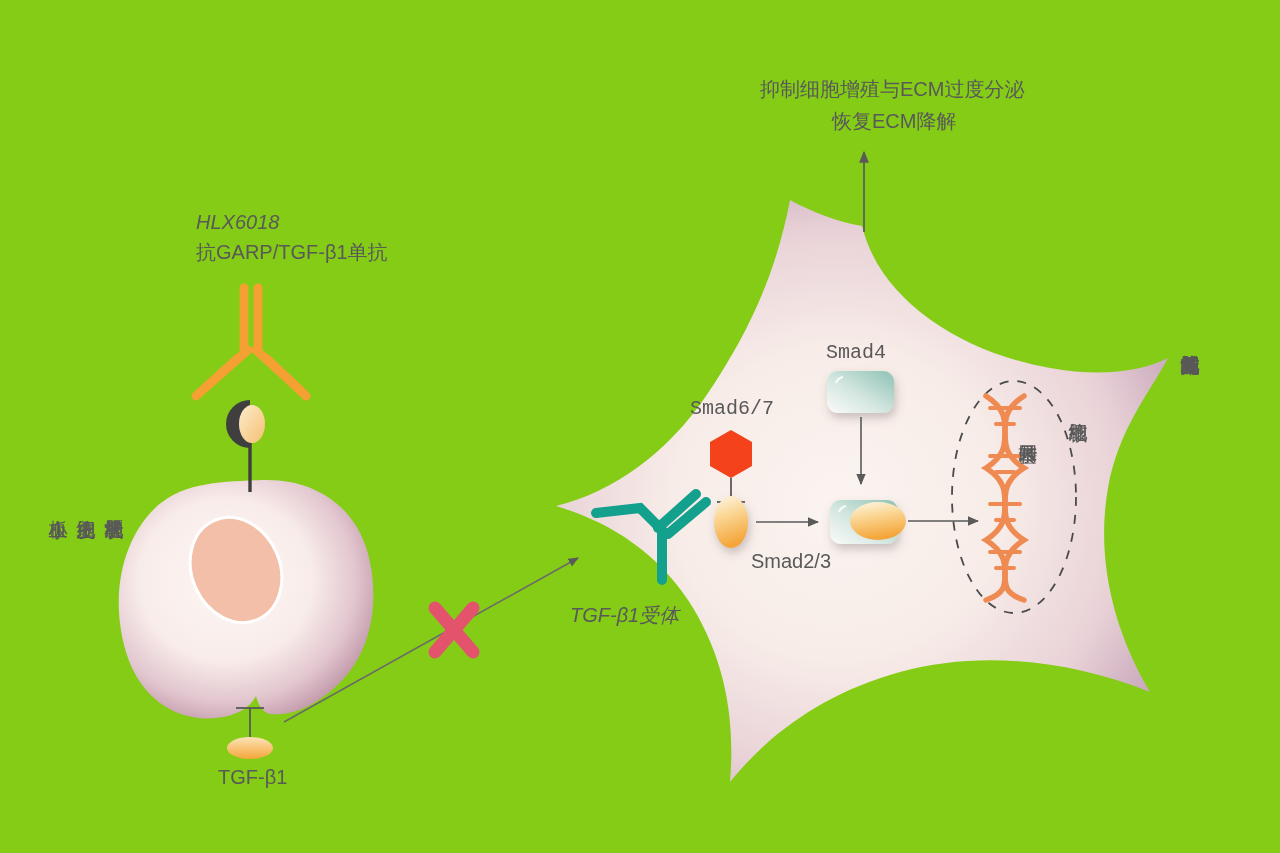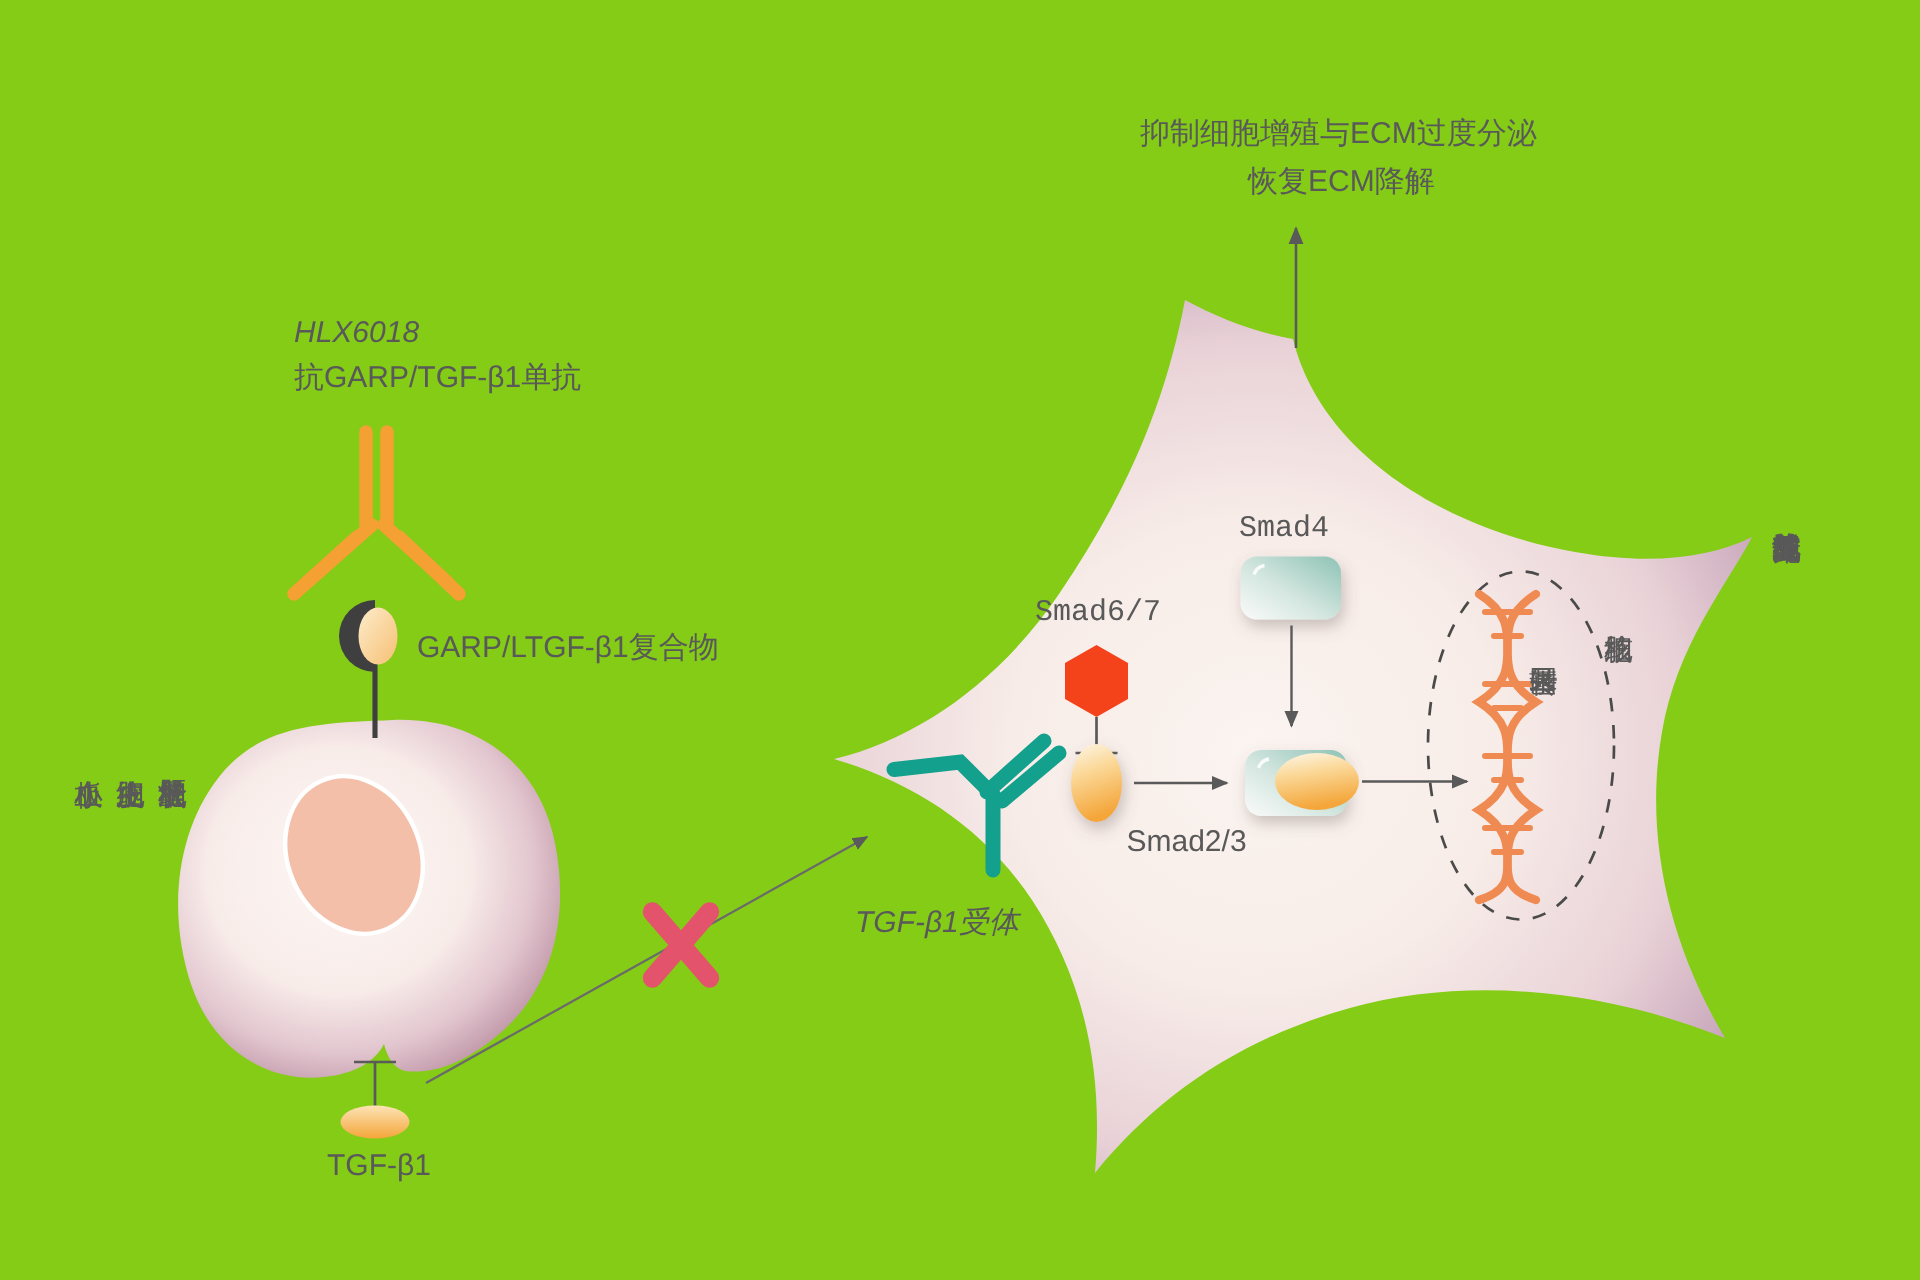--- a/index.html
+++ b/index.html
@@ -158,21 +158,20 @@
       </g>
     </g>
   </svg>
 
   <div class="lbl" style="left:760px;top:74px;">抑制细胞增殖与ECM过度分泌</div>
   <div class="lbl" style="left:804px;top:106px;margin-left:28px;">恢复ECM降解</div>
 
   <div class="lbl" style="left:196px;top:207px;font-style:italic;">HLX6018</div>
   <div class="lbl" style="left:196px;top:237px;text-align:right;">抗GARP/TGF-β1单抗</div>
 
-  <div class="lbl" style="left:278px;top:417px;">GARP/LTGF-β1复合物</div>
 
   <div class="lbl vert" style="left:104px;top:505px;font-size:19px;">肝星状细胞</div>
   <div class="lbl vert" style="left:76px;top:505px;font-size:19px;">上皮细胞</div>
   <div class="lbl vert" style="left:48px;top:505px;font-size:19px;">血小板</div>
 
   <div class="lbl" style="left:218px;top:762px;text-align:right;">TGF-β1</div>
 
   <div class="lbl" style="left:570px;top:600px;font-style:italic;">TGF-β1受体</div>
 
   <div class="lbl" style="left:690px;top:394px;font-family:Liberation Mono, monospace;">Smad6/7</div>

